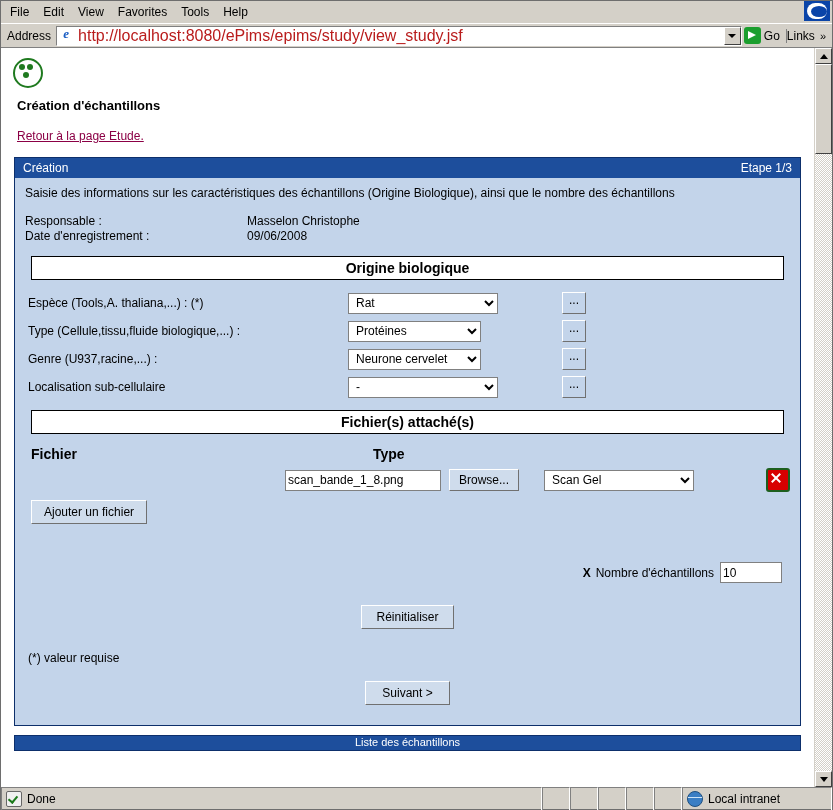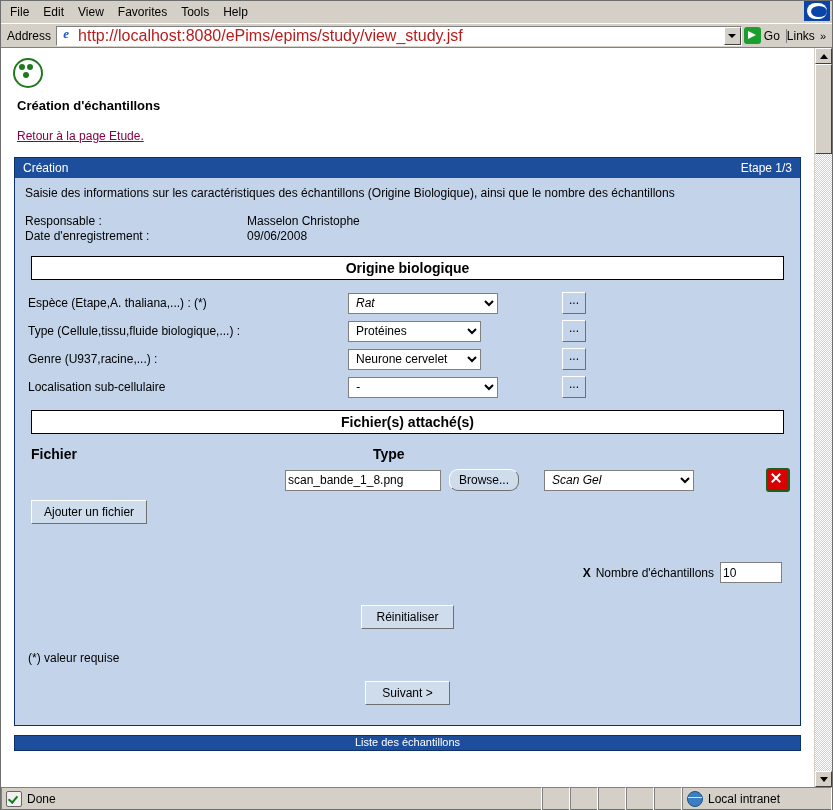--- a/index.html
+++ b/index.html
@@ -385,21 +385,21 @@
   }
   select.combo {
     font-family: "Liberation Sans", sans-serif;
     font-size: 12px;
     height: 21px;
     background: #ffffff;
     border: 1px solid #808080;
     box-sizing: border-box;
     padding-left: 3px;
   }
-  .combo-w1 { width: 150px; font-style: italic; }
+  .combo-w1 { width: 150px; }
   .combo-w2 { width: 133px; }
   .dots-btn {
     width: 24px;
     height: 22px;
     margin-left: 64px;
     background: #c3d4ea;
     border: 1px solid #ffffff;
     border-right-color: #707070;
     border-bottom-color: #707070;
     box-sizing: border-box;
@@ -440,21 +440,21 @@
     font-size: 12px;
     background: #d9e3f0;
     background: #cfdcec;
     border: 1px solid #ffffff;
     border-right-color: #707070;
     border-bottom-color: #707070;
     padding: 3px 9px;
     cursor: pointer;
     color: #000;
   }
-  .browse-btn { margin-left: 8px; border-radius: 9px; }
+  .browse-btn { margin-left: 8px; }
   .type-combo-wrap { margin-left: 25px; }
   .delete-icon {
     width: 20px; height: 20px;
     margin-left: 72px;
     background: #d80000;
     border: 2px solid #1e5f1e;
     border-radius: 3px;
     position: relative;
     cursor: pointer;
   }
@@ -641,21 +641,21 @@
             <div>Masselon Christophe</div>
           </div>
           <div class="info-row">
             <div class="info-label">Date d'enregistrement :</div>
             <div>09/06/2008</div>
           </div>
 
           <div class="section-title">Origine biologique</div>
 
           <div class="field-row">
-            <div class="field-label">Espèce (Etape,A. thaliana,...) : (*)</div>
+            <div class="field-label">Espèce (Tools,A. thaliana,...) : (*)</div>
             <select class="combo combo-w1">
               <option>Rat</option>
             </select>
             <div class="dots-btn far">...</div>
           </div>
 
           <div class="field-row">
             <div class="field-label">Type (Cellule,tissu,fluide biologique,...) :</div>
             <select class="combo combo-w2">
               <option>Protéines</option>

